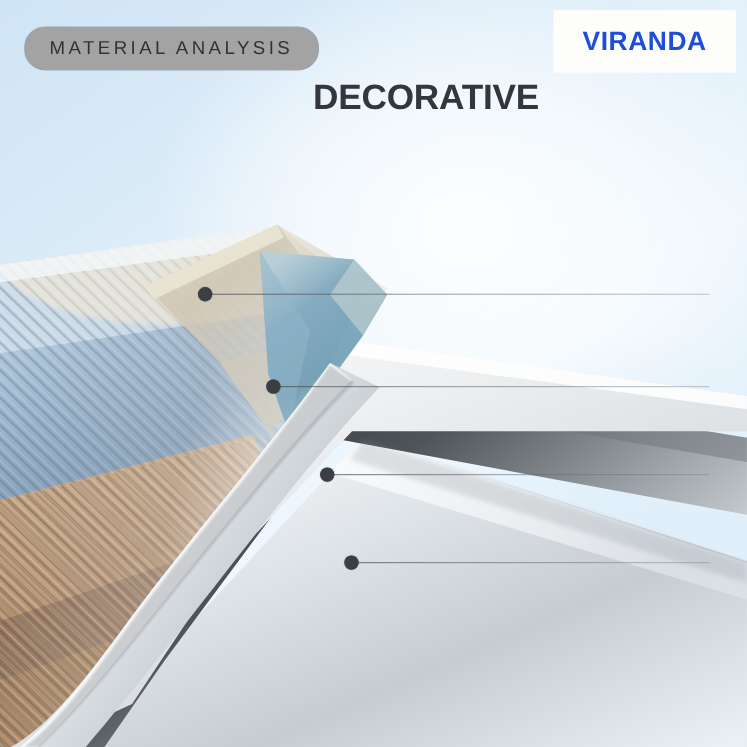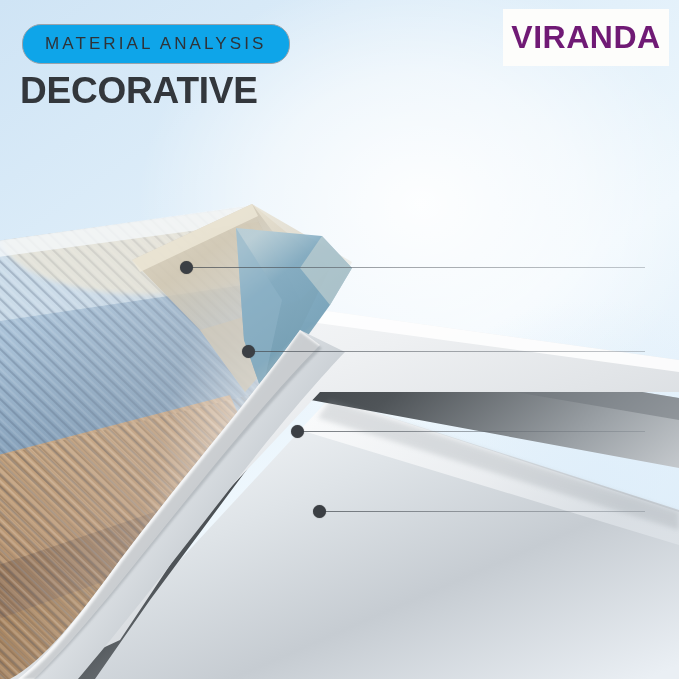--- a/index.html
+++ b/index.html
@@ -12,29 +12,29 @@
   .bg-base{position:absolute;inset:0;
     background:linear-gradient(145deg,#cfe4f5 0%,#e2f0fa 38%,#eef7fd 58%,#dcebf8 100%);}
   .bg-glow{position:absolute;inset:0;
     background:radial-gradient(ellipse 58% 48% at 62% 30%,rgba(255,255,255,.92) 0%,rgba(255,255,255,.55) 40%,rgba(255,255,255,0) 72%);}
   .bg-glow2{position:absolute;inset:0;
     background:radial-gradient(ellipse 45% 40% at 88% 72%,rgba(222,238,250,.85) 0%,rgba(222,238,250,0) 70%);}
   
   .pill{position:absolute;left:22px;top:24px;height:38px;
     display:flex;align-items:center;justify-content:center;
     padding:0 22px;border:1.4px solid #9aa3ab;border-radius:19px;
-    background:#0ea5e9;color:#2f3338;font-size:17px;font-weight:400;
+    background:#a3a3a3;color:#2f3338;font-size:17px;font-weight:400;
     letter-spacing:3.1px;white-space:nowrap;}
   .title{position:absolute;left:20px;top:70px;width:470px;
-    color:#33373c;font-size:37px;font-weight:700;line-height:1.13;
-    letter-spacing:-0.2px;}
+    color:#33373c;font-size:32px;font-weight:700;line-height:1.13;
+    letter-spacing:-0.2px;text-align:right;}
   .title .l2{display:block;}
   .logo-box{position:absolute;left:503px;top:9px;width:166px;height:57px;
     background:#fdfdfb;display:flex;align-items:center;justify-content:center;}
-  .logo-txt{color:#701a75;font-size:32px;font-weight:700;letter-spacing:.5px;}
+  .logo-txt{color:#1d4ed8;font-size:24px;font-weight:700;letter-spacing:.5px;}
   
   #art{position:absolute;left:0;top:0;width:679px;height:679px;}
   
   .callout{position:absolute;}
   .co-line{position:absolute;height:1px;
     background:linear-gradient(90deg,rgba(70,76,82,.72) 0%,rgba(90,96,103,.55) 45%,rgba(120,128,136,.42) 100%);}
   .co-dot{position:absolute;width:13px;height:13px;border-radius:50%;
     background:#3b3f44;box-shadow:0 0 1px rgba(0,0,0,.5);}
 </style>
 </head>

